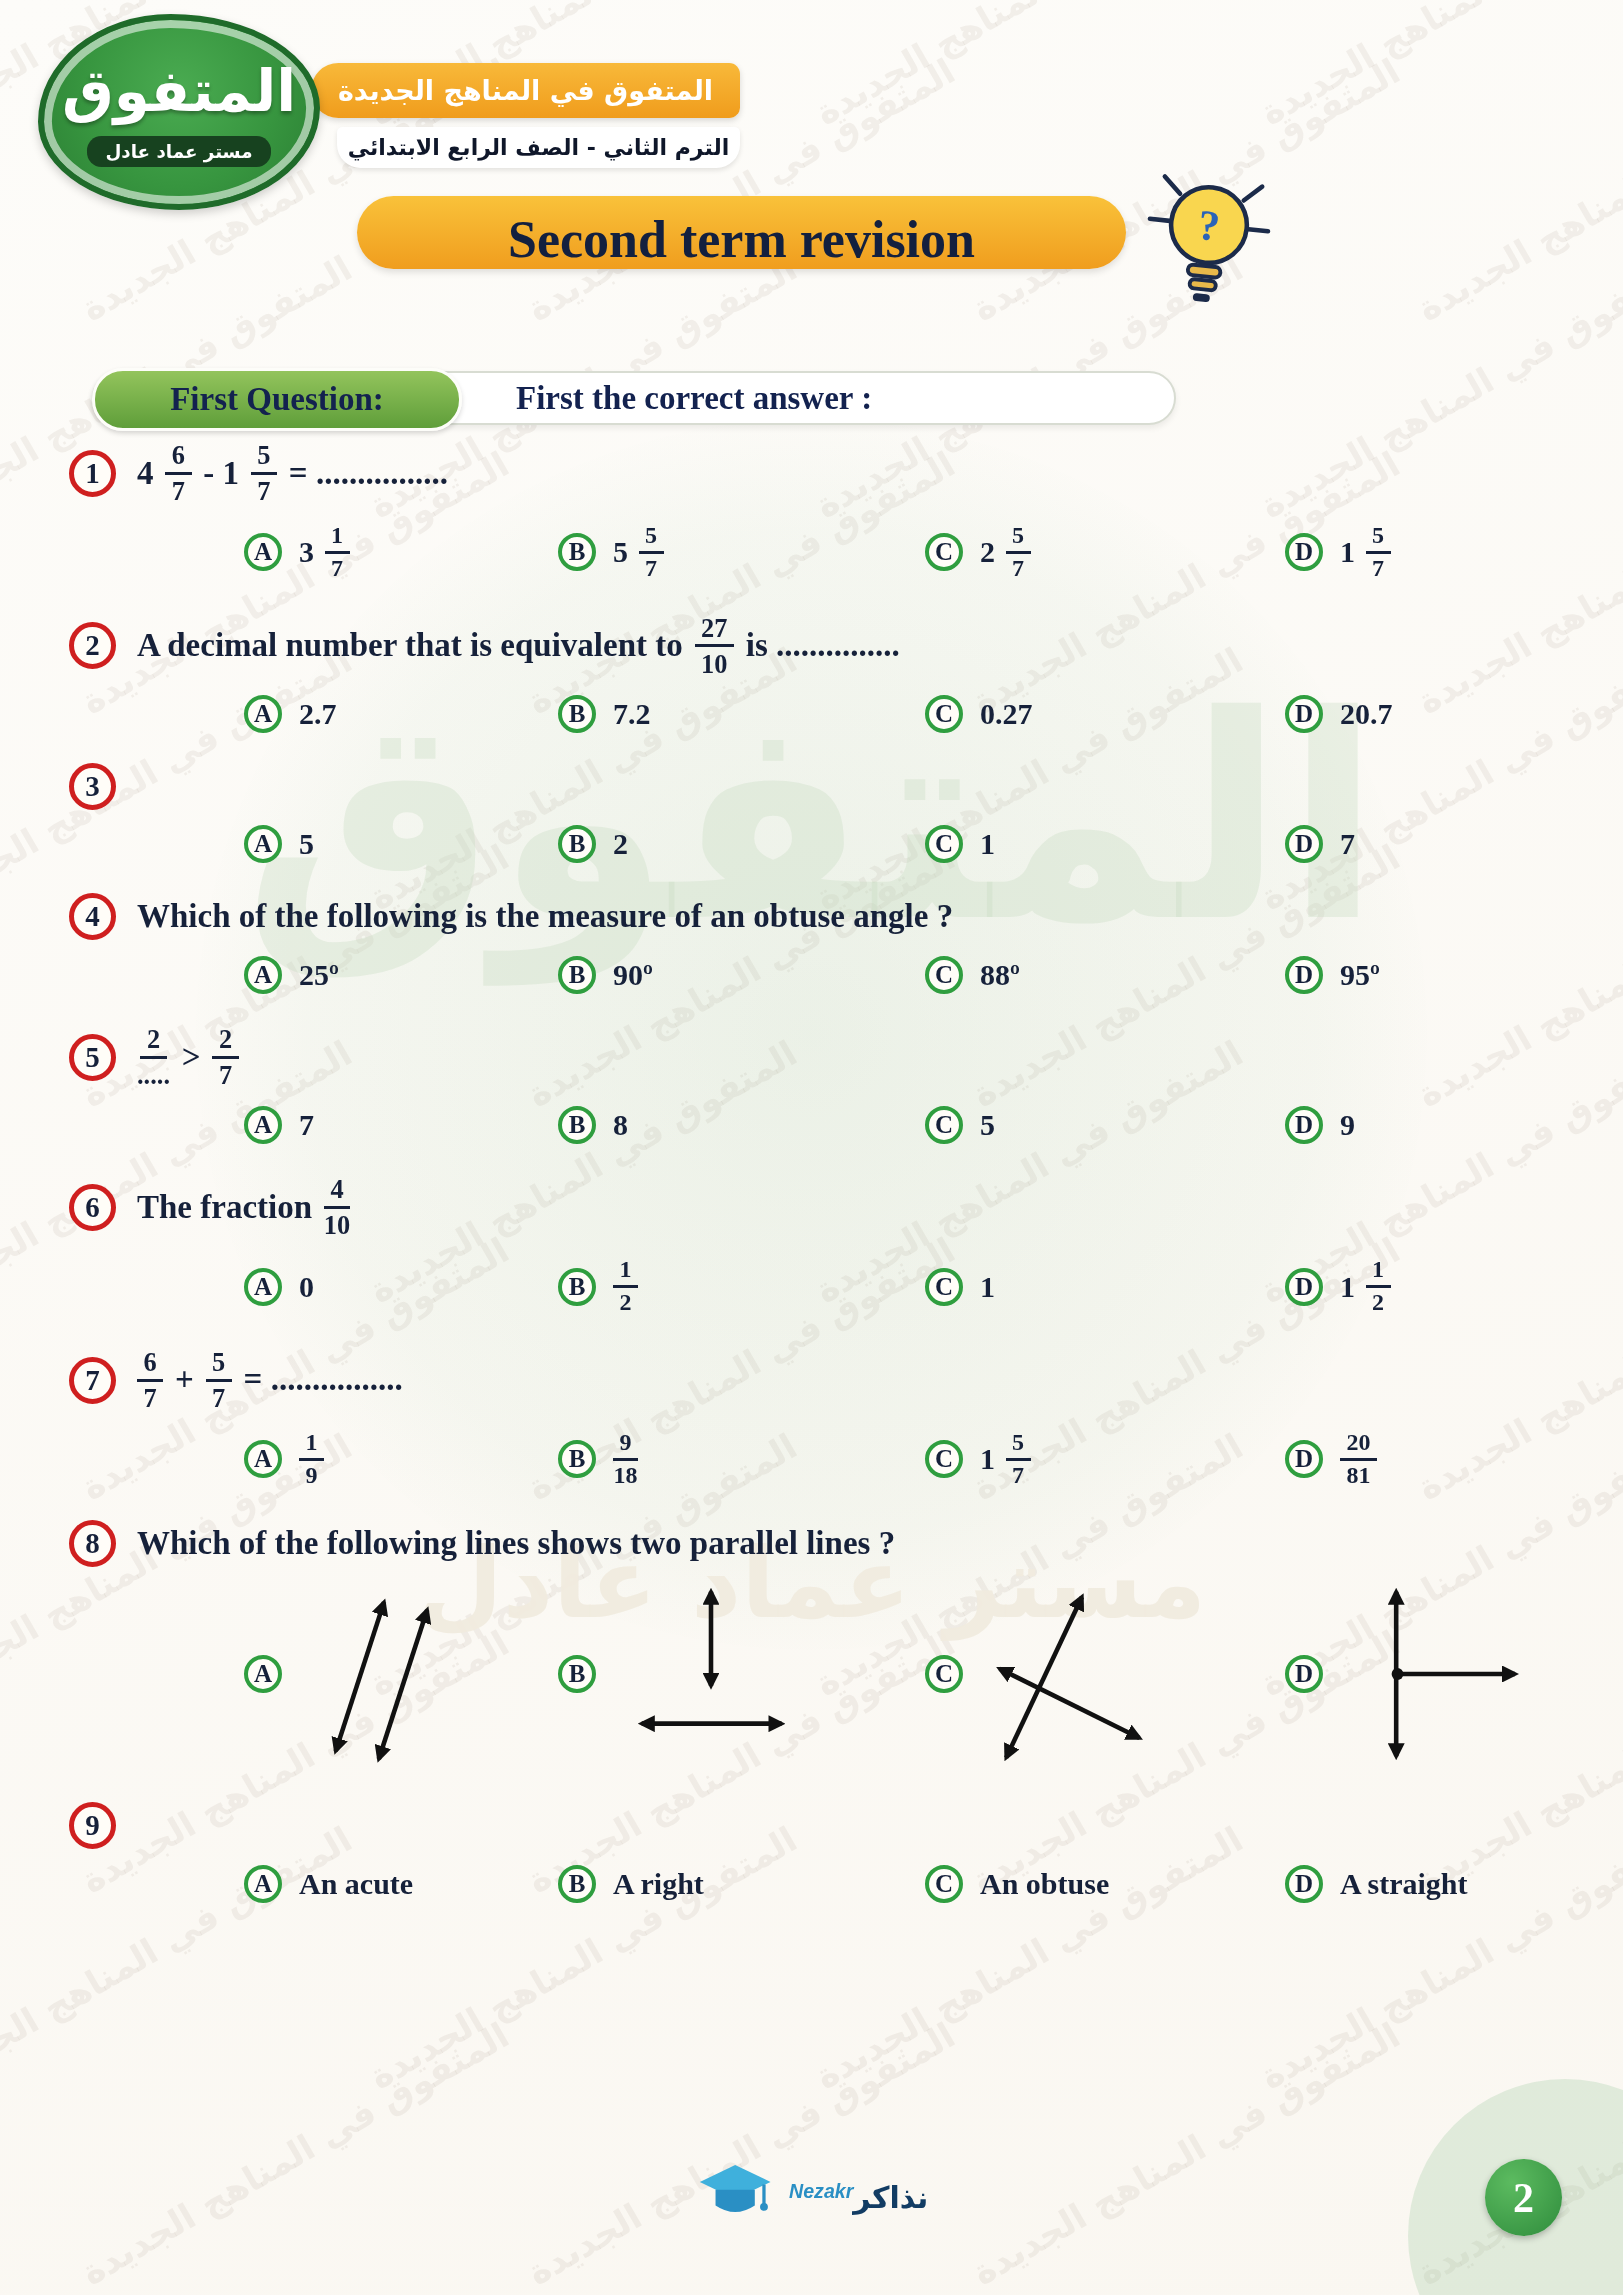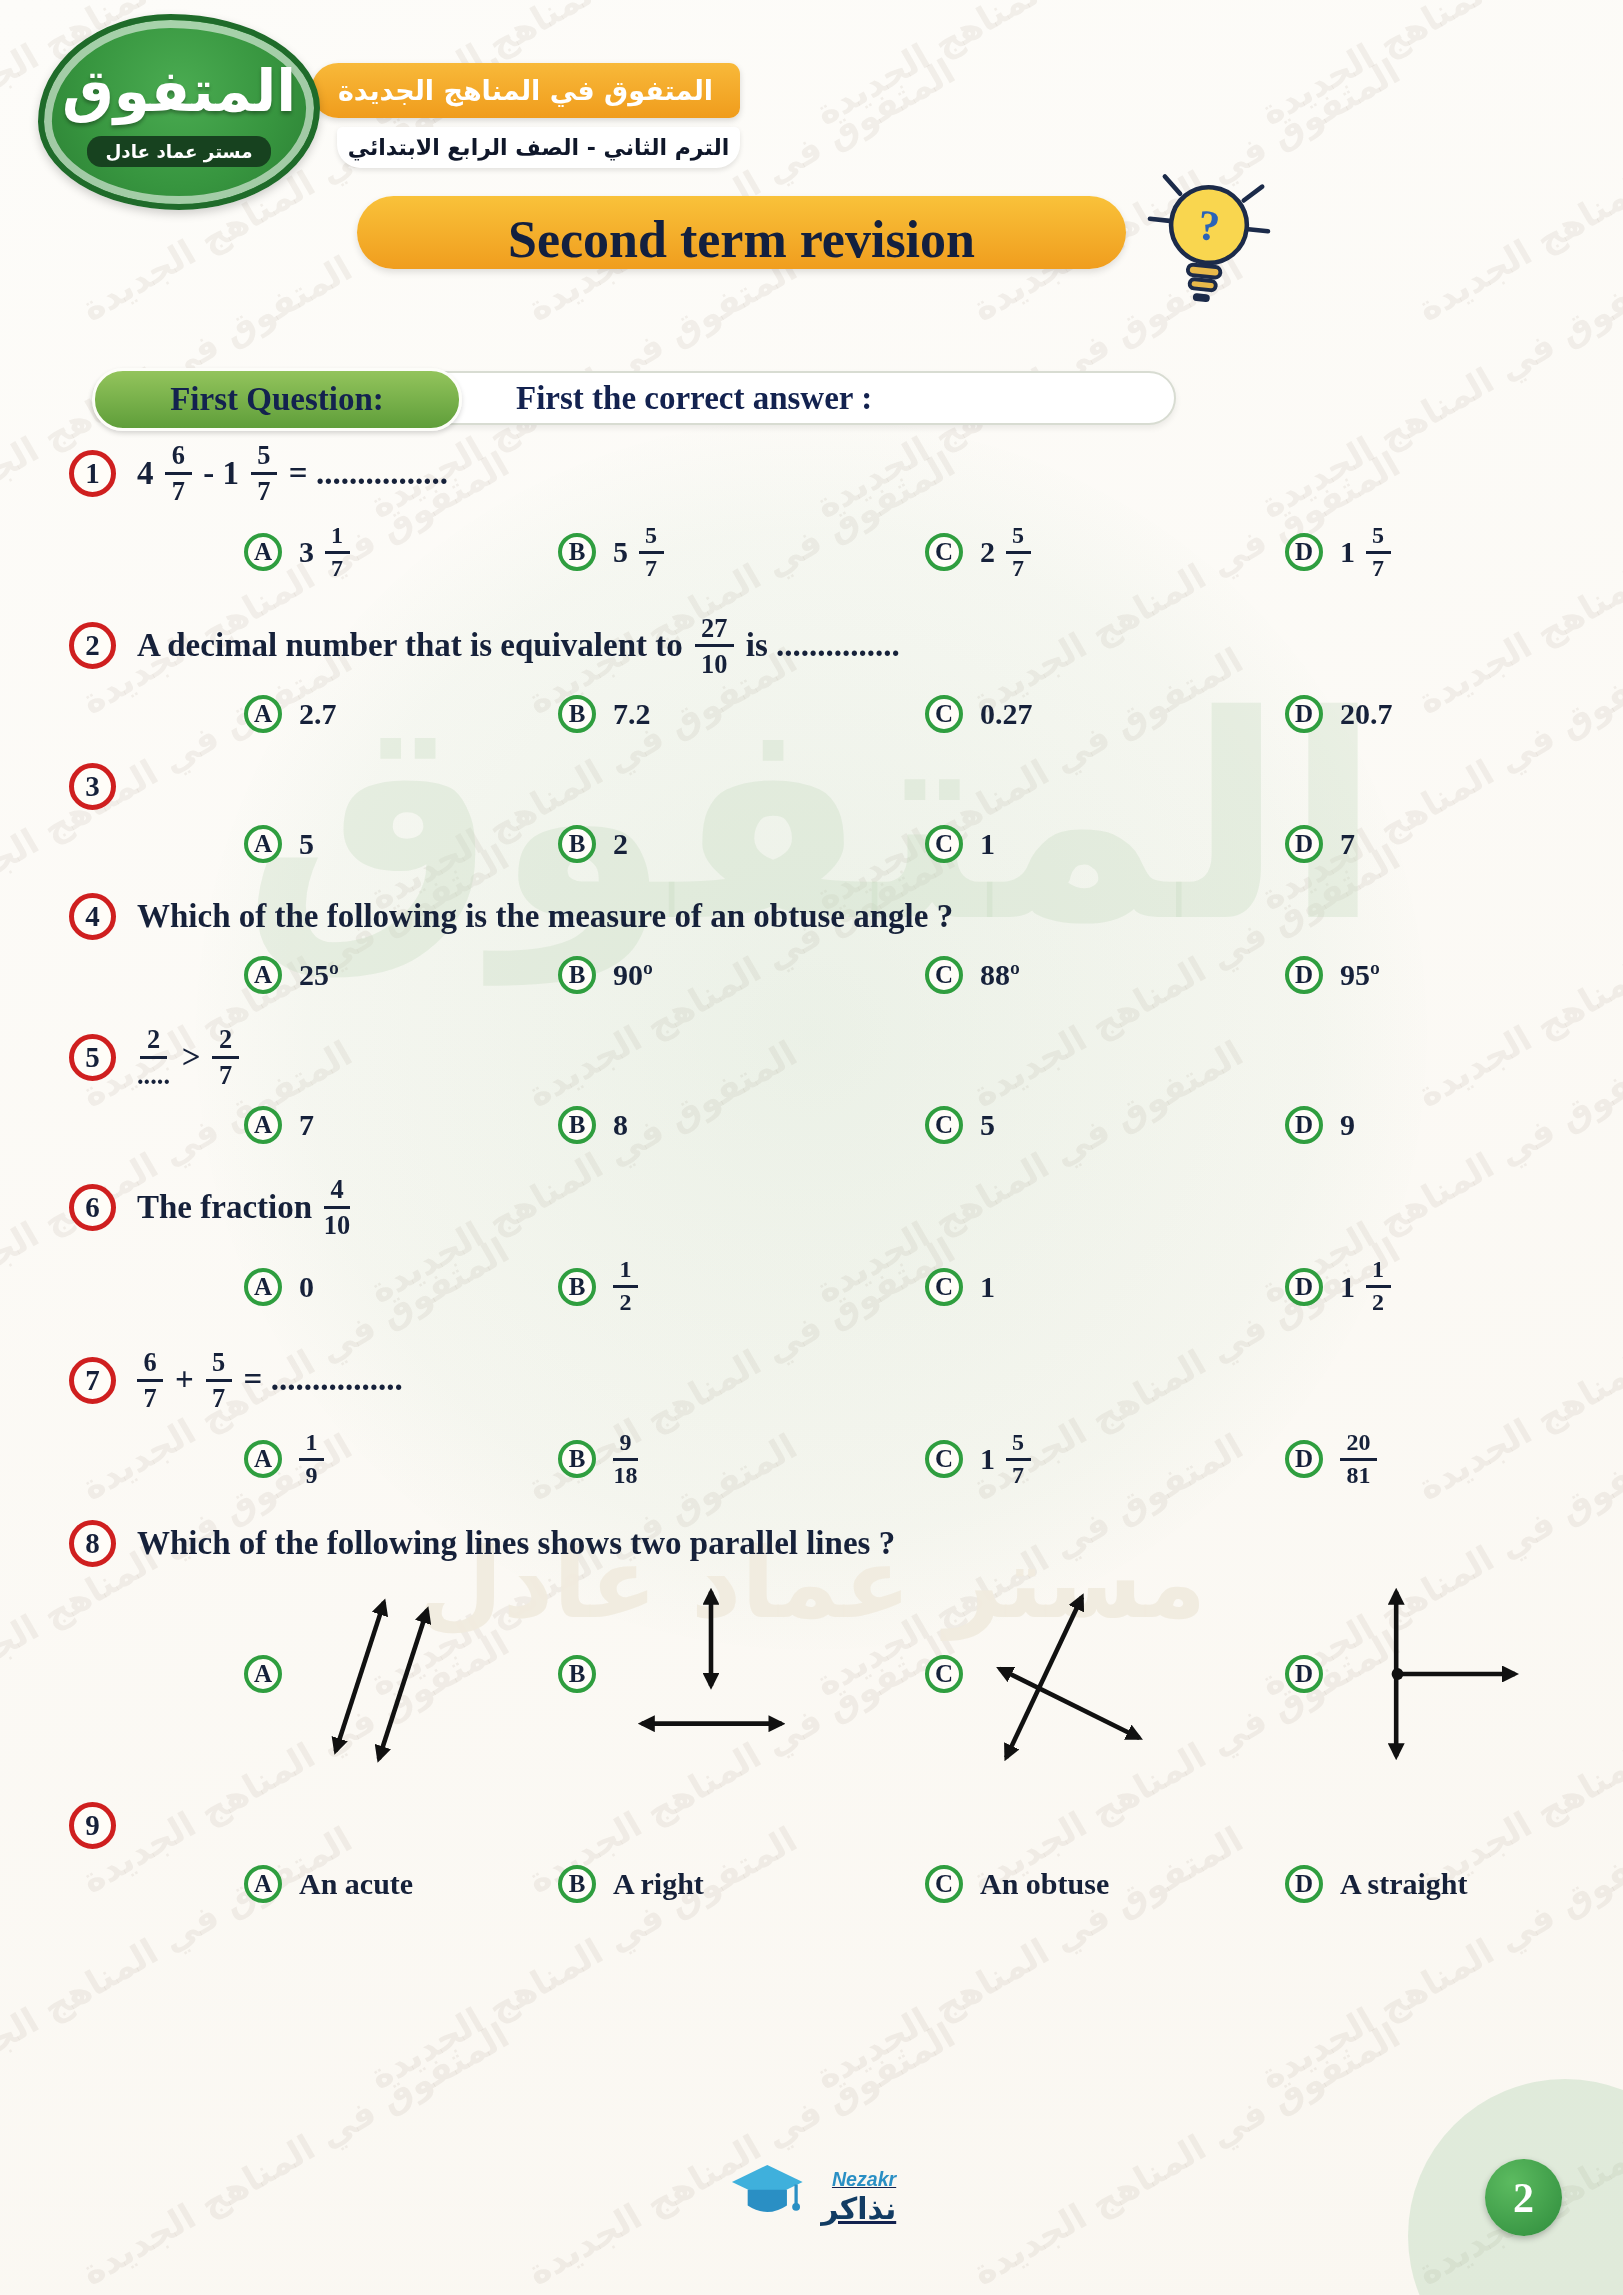--- a/index.html
+++ b/index.html
@@ -73,21 +73,21 @@
 .frac .den{padding-top:1.3px;}
 .diagram svg{display:block;}
 
 .corner-blob{position:absolute;right:-98px;bottom:-98px;width:314px;height:314px;border-radius:50%;
   background:rgba(122,184,130,0.20);}
 .flag-area{position:absolute;left:98px;bottom:71px;display:flex;align-items:center;gap:23.6px;z-index:4;}
 .flag-caption{font-family:"Liberation Sans","DejaVu Sans",sans-serif;font-size:29px;color:#1d1d1d;
   letter-spacing:0.7px;line-height:1.5;}
 .nezakr{position:absolute;left:50%;bottom:62px;transform:translateX(-50%);display:flex;align-items:center;
   gap:14.4px;z-index:4;}
-.nz-text{display:flex;flex-direction:column;align-items:flex-end;text-decoration:underline;}
+.nz-text{display:flex;flex-direction:row;align-items:flex-start;}
 .nz-en{font-family:"Liberation Sans",sans-serif;font-style:italic;font-weight:bold;font-size:19.6px;color:#2a8fc4;}
 .nz-ar{font-family:"DejaVu Sans",sans-serif;font-weight:bold;font-size:30px;color:#123c63;direction:rtl;}
 .page-num{position:absolute;right:62px;bottom:59px;width:77px;height:77px;border-radius:50%;
   background:radial-gradient(circle at 35% 30%,#5cbb60,#2f8c3c);display:flex;align-items:center;
   justify-content:center;box-shadow:0 2.6px 6.5px rgba(0,0,0,0.25);z-index:5;}
 .page-num span{color:#fff;font-size:42px;font-weight:bold;}
 </style>
 </head>
 <body>
 

